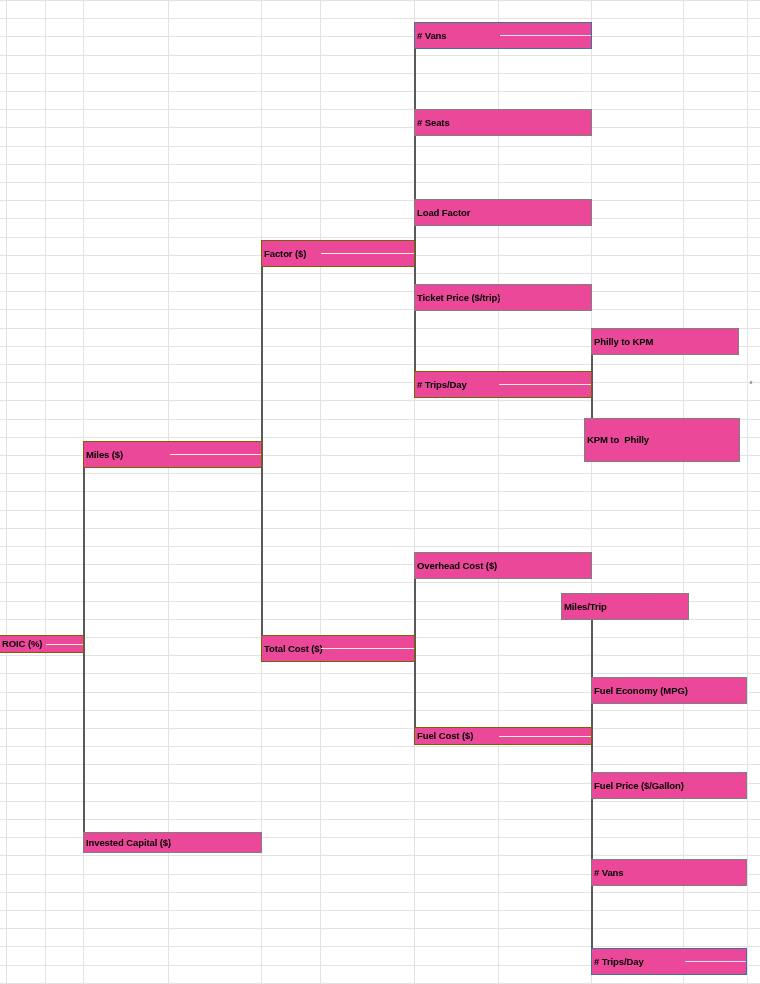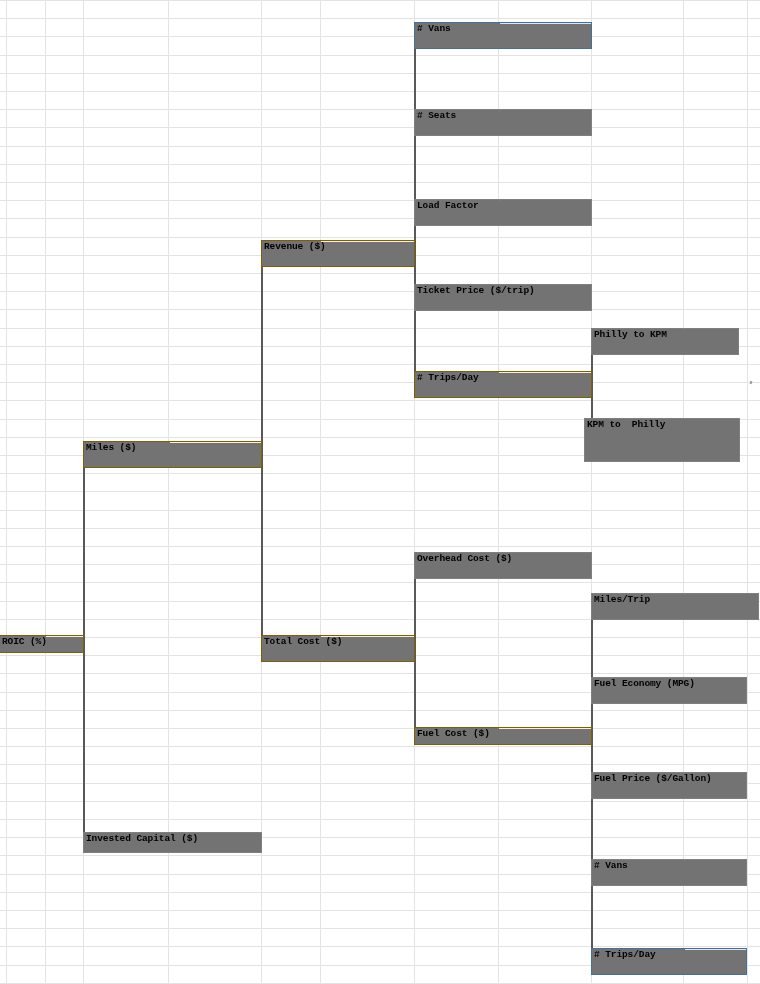--- a/index.html
+++ b/index.html
@@ -33,25 +33,24 @@
     position:absolute;
     top:0; width:1px; height:984px;
     background:#e3e3e3;
   }
 
   
   .node{
     position:absolute;
     box-sizing:border-box;
     display:flex;
-    align-items:flex-start;
+    align-items:center;
     border:1px solid #7f7f7f;
-    background:#737373;
+    background:#ec4899;
     z-index:5;
-    font-family:Liberation Mono, monospace;
   }
   .node .label{
     box-sizing:border-box;
     display:flex;
     align-items:flex-end;
     padding:0 0 1px 2px;
     font-size:9.5px;
     font-weight:bold;
     color:#000000;
     letter-spacing:-0.1px;
@@ -217,21 +216,21 @@
       </div>
       <div class="node" style="left:414px;top:109px;width:178px;height:27px">
         <div class="label" style="width:84px"># Seats</div>
         <div class="value"></div>
       </div>
       <div class="node" style="left:414px;top:199px;width:178px;height:27px">
         <div class="label" style="width:84px">Load Factor</div>
         <div class="value"></div>
       </div>
       <div class="node calc" style="left:261px;top:240px;width:154px;height:27px">
-        <div class="label" style="width:59px">Revenue ($)</div>
+        <div class="label" style="width:59px">Factor ($)</div>
         <div class="value"></div>
       </div>
       <div class="node" style="left:414px;top:284px;width:178px;height:27px">
         <div class="label" style="width:84px">Ticket Price ($/trip)</div>
         <div class="value"></div>
       </div>
       <div class="node" style="left:591px;top:328px;width:148px;height:27px">
         <div class="label" style="width:92px">Philly to KPM</div>
         <div class="value"></div>
       </div>
@@ -244,21 +243,21 @@
         <div class="value"></div>
       </div>
       <div class="node calc" style="left:83px;top:441px;width:179px;height:27px">
         <div class="label" style="width:86px">Miles ($)</div>
         <div class="value"></div>
       </div>
       <div class="node" style="left:414px;top:552px;width:178px;height:27px">
         <div class="label" style="width:84px">Overhead Cost ($)</div>
         <div class="value"></div>
       </div>
-      <div class="node" style="left:591px;top:593px;width:168px;height:27px">
+      <div class="node" style="left:561px;top:593px;width:128px;height:27px">
         <div class="label" style="width:92px">Miles/Trip</div>
         <div class="value"></div>
       </div>
       <div class="node calc" style="left:-1px;top:635px;width:85px;height:18px">
         <div class="label" style="width:46px">ROIC (%)</div>
         <div class="value"></div>
       </div>
       <div class="node calc" style="left:261px;top:635px;width:154px;height:27px">
         <div class="label" style="width:59px">Total Cost ($)</div>
         <div class="value"></div>

